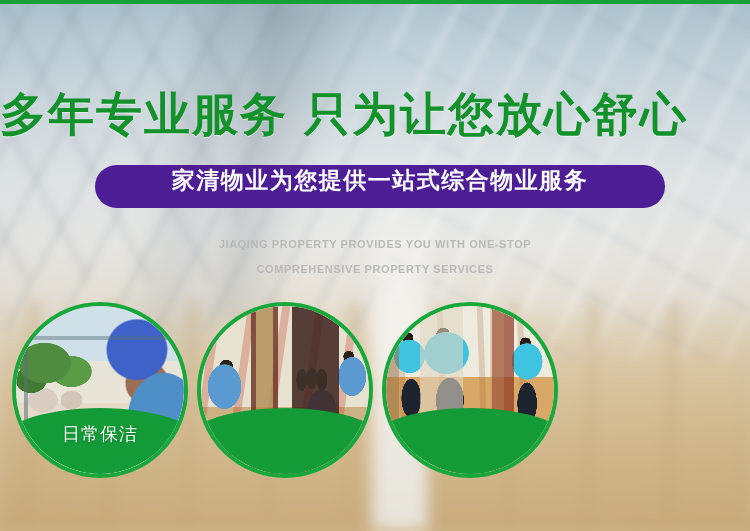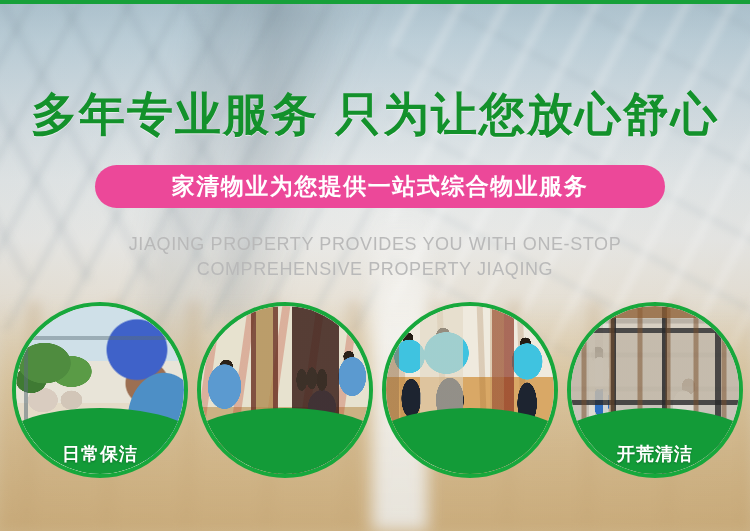--- a/index.html
+++ b/index.html
@@ -131,60 +131,60 @@
   .top-bar {
     position: absolute;
     left: 0; top: 0; width: 750px; height: 4px;
     background: #17a03a;
   }
 
   
   .headline {
     position: absolute;
     left: 0; top: 86px; width: 750px;
-    text-align: center;
+    text-align: left;
     font-size: 46px;
     line-height: 56px;
     font-weight: bold;
     color: #13912b;
     letter-spacing: 2px;
     white-space: nowrap;
     text-shadow: 0 1px 0 rgba(255,255,255,.5);
   }
   .headline .gap { display: inline-block; width: 16px; }
 
   
   .pill {
     position: absolute;
     left: 95px; top: 165px;
     width: 570px; height: 43px;
-    background: #ec4899;
+    background: #4c1d95;
     border-radius: 22px;
     display: flex;
-    align-items: center;
+    align-items: flex-start;
     justify-content: center;
   }
   .pill-text {
     color: #ffffff;
     font-size: 23px;
     font-weight: bold;
     letter-spacing: 1.5px;
     white-space: nowrap;
   }
 
   
   .subtitle {
     position: absolute;
     left: 0; top: 232px; width: 750px;
     text-align: center;
     color: #b9b9b9;
-    font-size: 18px;
+    font-size: 11px;
     line-height: 25px;
     letter-spacing: .6px;
-    font-weight: 400;
+    font-weight: 700;
   }
   .subtitle .line { display: block; }
 
   
   .circles {
     position: absolute;
     left: 0; top: 302px;
     width: 750px; height: 190px;
   }
   .circle-item {
@@ -364,26 +364,26 @@
   .circle-clip {
     position: absolute;
     inset: 0;
     border-radius: 50%;
     overflow: hidden;
     z-index: 2;
   }
   .badge-label {
     position: absolute;
     left: 50%;
-    bottom: 12px;
+    bottom: 32px;
     transform: translateX(-50%);
     z-index: 4;
     color: #ffffff;
     font-size: 18px;
-    font-weight: bold;
+    font-weight: normal;
     letter-spacing: 1px;
     white-space: nowrap;
     text-shadow: 0 1px 2px rgba(0,0,0,.25);
   }
 </style>
 </head>
 <body>
 
 <div id="banner">
 
@@ -402,21 +402,21 @@
   <div class="headline">
     <span>多年专业服务</span><span class="gap"></span><span>只为让您放心舒心</span>
   </div>
 
   <div class="pill">
     <span class="pill-text">家清物业为您提供一站式综合物业服务</span>
   </div>
 
   <div class="subtitle">
     <span class="line">JIAQING PROPERTY PROVIDES YOU WITH ONE-STOP</span>
-    <span class="line">COMPREHENSIVE PROPERTY JIAQING</span>
+    <span class="line">COMPREHENSIVE PROPERTY SERVICES</span>
   </div>
 
   <div class="circles">
 
     <div class="circle-item c1">
       <div class="circle-ring">
         <div class="circle-clip">
           <div class="circle-photo ph1"></div>
           <div class="circle-badge"></div>
         </div>
@@ -435,24 +435,15 @@
 
     <div class="circle-item c3">
       <div class="circle-ring">
         <div class="circle-clip">
           <div class="circle-photo ph3"></div>
           <div class="circle-badge"></div>
         </div>
       </div>
     </div>
 
-    <div class="circle-item c4">
-      <div class="circle-ring">
-        <div class="circle-clip">
-          <div class="circle-photo ph4"></div>
-          <div class="circle-badge"></div>
-        </div>
-      </div>
-      <div class="badge-label">开荒清洁</div>
-    </div>
 
   </div>
 </div>
 
 </body></html>

